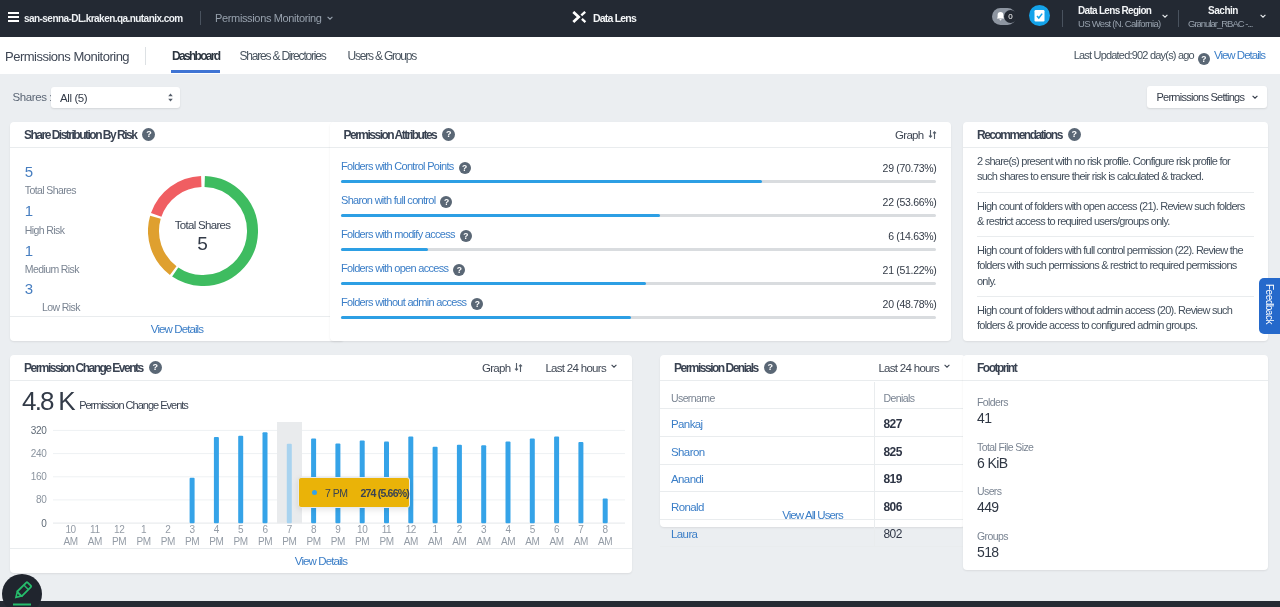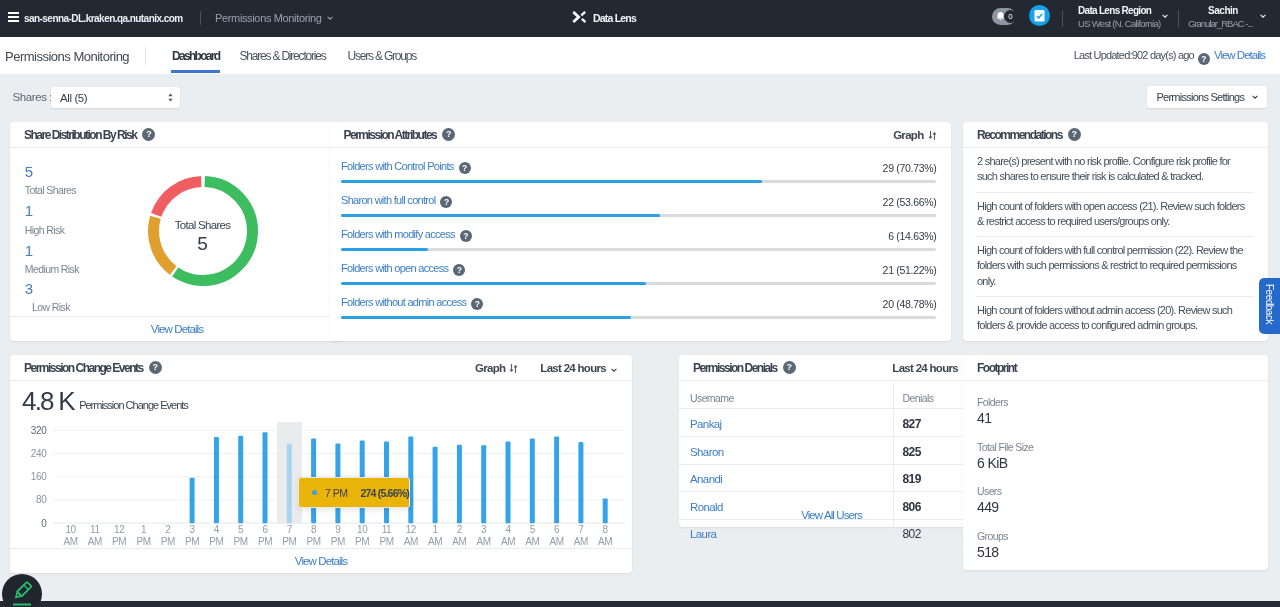--- a/index.html
+++ b/index.html
@@ -6,21 +6,21 @@
 .abs{position:absolute;white-space:nowrap}
 .topbar{position:absolute;left:0;top:0;width:1280px;height:37px;background:#232933;color:#fff}
 .card{position:absolute;background:#fff;border-radius:4px;box-shadow:0 1px 2px rgba(0,0,0,.08)}
 .chd{height:26px;border-bottom:1px solid #e9ecee;display:flex;align-items:center;padding:0 14px;font-size:12px;letter-spacing:-1.5px;font-weight:bold;color:#3a4352;white-space:nowrap}
 .qm{display:inline-block;width:13px;height:13px;border-radius:50%;background:#5a6775;color:#fff;font-size:9px;font-weight:bold;text-align:center;line-height:13px;margin-left:6px;flex:none;letter-spacing:0}
 .qs{display:inline-block;width:12px;height:12px;border-radius:50%;background:#5a6775;color:#fff;font-size:8.5px;font-weight:bold;text-align:center;line-height:12px;margin-left:5px;flex:none;vertical-align:-1px;letter-spacing:0}
 .link{color:#3b7ec7;text-decoration:none}
 .lab{font-size:10.5px;letter-spacing:-0.6px;color:#7a8492}
 .vfoot{position:absolute;left:0;right:0;bottom:0;height:25px;border-top:1px solid #e9ecee;display:flex;align-items:center;justify-content:center;font-size:11.5px;letter-spacing:-0.9px}
 .chev{display:inline-block;width:8px;height:8px}
-.hr{font-weight:bold;font-size:11.5px;letter-spacing:-0.7px;color:#3f4754;display:flex;align-items:flex-end;margin-left:auto}
+.hr{font-weight:normal;font-size:11.5px;letter-spacing:-0.7px;color:#3f4754;display:flex;align-items:flex-start;margin-left:auto}
 </style></head>
 <body>
 
 <div class="topbar">
   <div class="abs" style="left:8px;top:12px;width:11px">
     <div style="height:1.6px;background:#fff;margin-bottom:2.6px"></div>
     <div style="height:1.6px;background:#fff;margin-bottom:2.6px"></div>
     <div style="height:1.6px;background:#fff"></div>
   </div>
   <div class="abs" style="left:24px;top:12.5px;font-size:10px;letter-spacing:-0.55px;font-weight:bold;color:#eef1f4">san-senna-DL.kraken.qa.nutanix.com</div>
@@ -91,21 +91,21 @@
 
 <div class="card" style="left:10px;top:122px;width:334px;height:219px">
   <div class="chd">Share Distribution By Risk<span class="qm">?</span></div>
   <div class="abs" style="left:14.8px;top:41px;font-size:15px;color:#477ec0">5</div>
   <div class="abs lab" style="left:14.8px;top:62px">Total Shares</div>
   <div class="abs" style="left:14.8px;top:80px;font-size:15px;color:#477ec0">1</div>
   <div class="abs lab" style="left:14.8px;top:102px">High Risk</div>
   <div class="abs" style="left:14.8px;top:120px;font-size:15px;color:#477ec0">1</div>
   <div class="abs lab" style="left:14.8px;top:141px">Medium Risk</div>
   <div class="abs" style="left:14.8px;top:158px;font-size:15px;color:#477ec0">3</div>
-  <div class="abs lab" style="left:22px;top:179px">Low Risk</div>
+  <div class="abs lab" style="left:32px;top:179px">Low Risk</div>
   <svg class="abs" style="left:137.5px;top:53.5px" width="110" height="110" viewBox="0 0 110 110">
     <g transform="rotate(-88 55 55)">
         <circle cx="55" cy="55" r="49.5" fill="none" stroke="#3ebc60" stroke-width="11" stroke-dasharray="183 128"></circle>
       </g>
     <g transform="rotate(127 55 55)">
         <circle cx="55" cy="55" r="49.5" fill="none" stroke="#dfa02f" stroke-width="11" stroke-dasharray="59.5 252"></circle>
       </g>
     <g transform="rotate(199 55 55)">
         <circle cx="55" cy="55" r="49.5" fill="none" stroke="#f05e62" stroke-width="11" stroke-dasharray="59.5 252"></circle>
       </g>
@@ -255,21 +255,21 @@
       <rect x="592.7" y="83.6" width="5" height="24.6" rx="1" fill="#35a3e8"></rect>
     </svg>
   <div class="abs" style="left:288px;top:122px;width:112px;height:31px;background:#eab308;border:1px solid #e7eaec;border-radius:3px;box-shadow:0 2px 6px rgba(0,0,0,.1);display:flex;align-items:center;font-size:10.5px;letter-spacing:-0.5px;color:#3a4352">
     <span style="width:5px;height:5px;border-radius:50%;background:#35a3e8;margin:0 8px 0 13px;flex:none"></span>7 PM<span style="font-weight:bold;margin-left:13px;letter-spacing:-0.8px">274 (5.66%)</span>
   </div>
   <div class="vfoot">
       <span class="link">View Details</span>
     </div>
 </div>
 
-<div class="card" style="left:679px;top:355px;width:305px;height:172px">
+<div class="card" style="left:660px;top:355px;width:305px;height:172px">
   <div class="chd">Permission Denials<span class="qm">?</span>
     <span class="hr">Last 24 hours
       <svg class="chev" style="margin-left:4px" viewBox="0 0 10 10">
           <polyline points="2,3.5 5,6.5 8,3.5" fill="none" stroke="#3f4754" stroke-width="1.4"></polyline>
         </svg>
     </span>
   </div>
   <div class="abs" style="left:213.5px;top:27px;width:1px;height:164px;background:#e9ecee"></div>
   <div class="abs lab" style="left:11px;top:37px">Username</div>
   <div class="abs lab" style="left:223.5px;top:37px">Denials</div>

